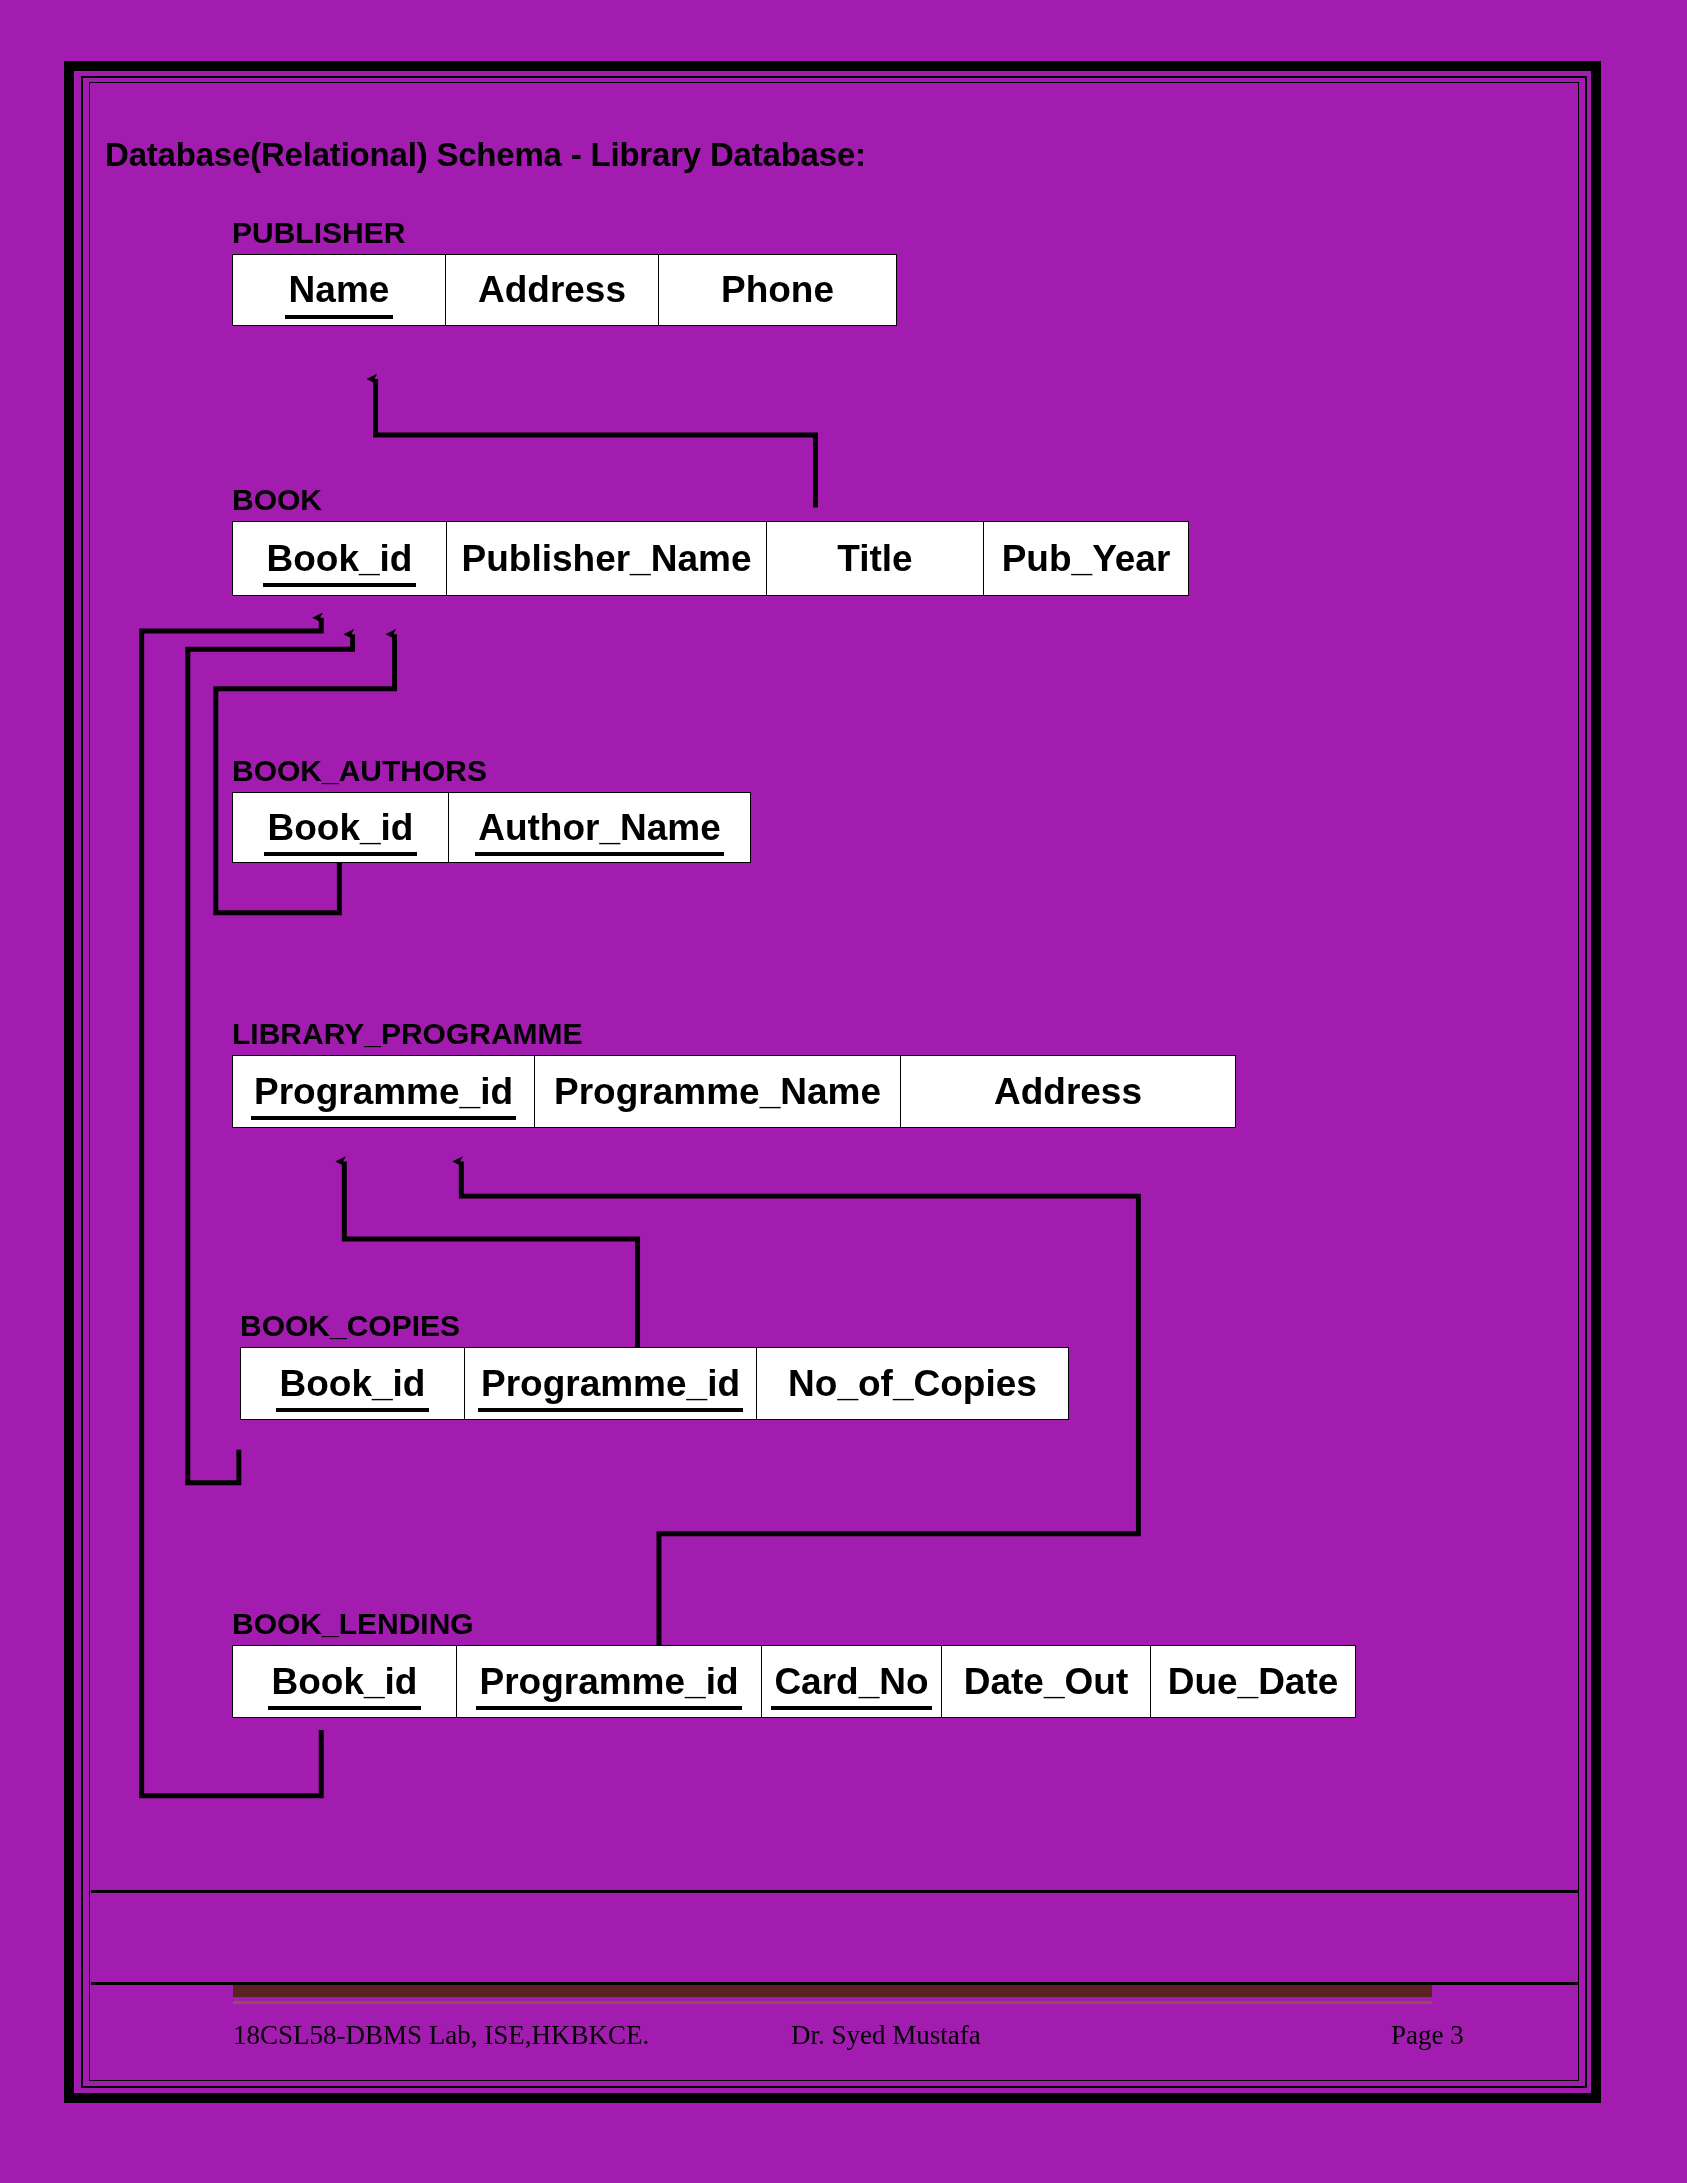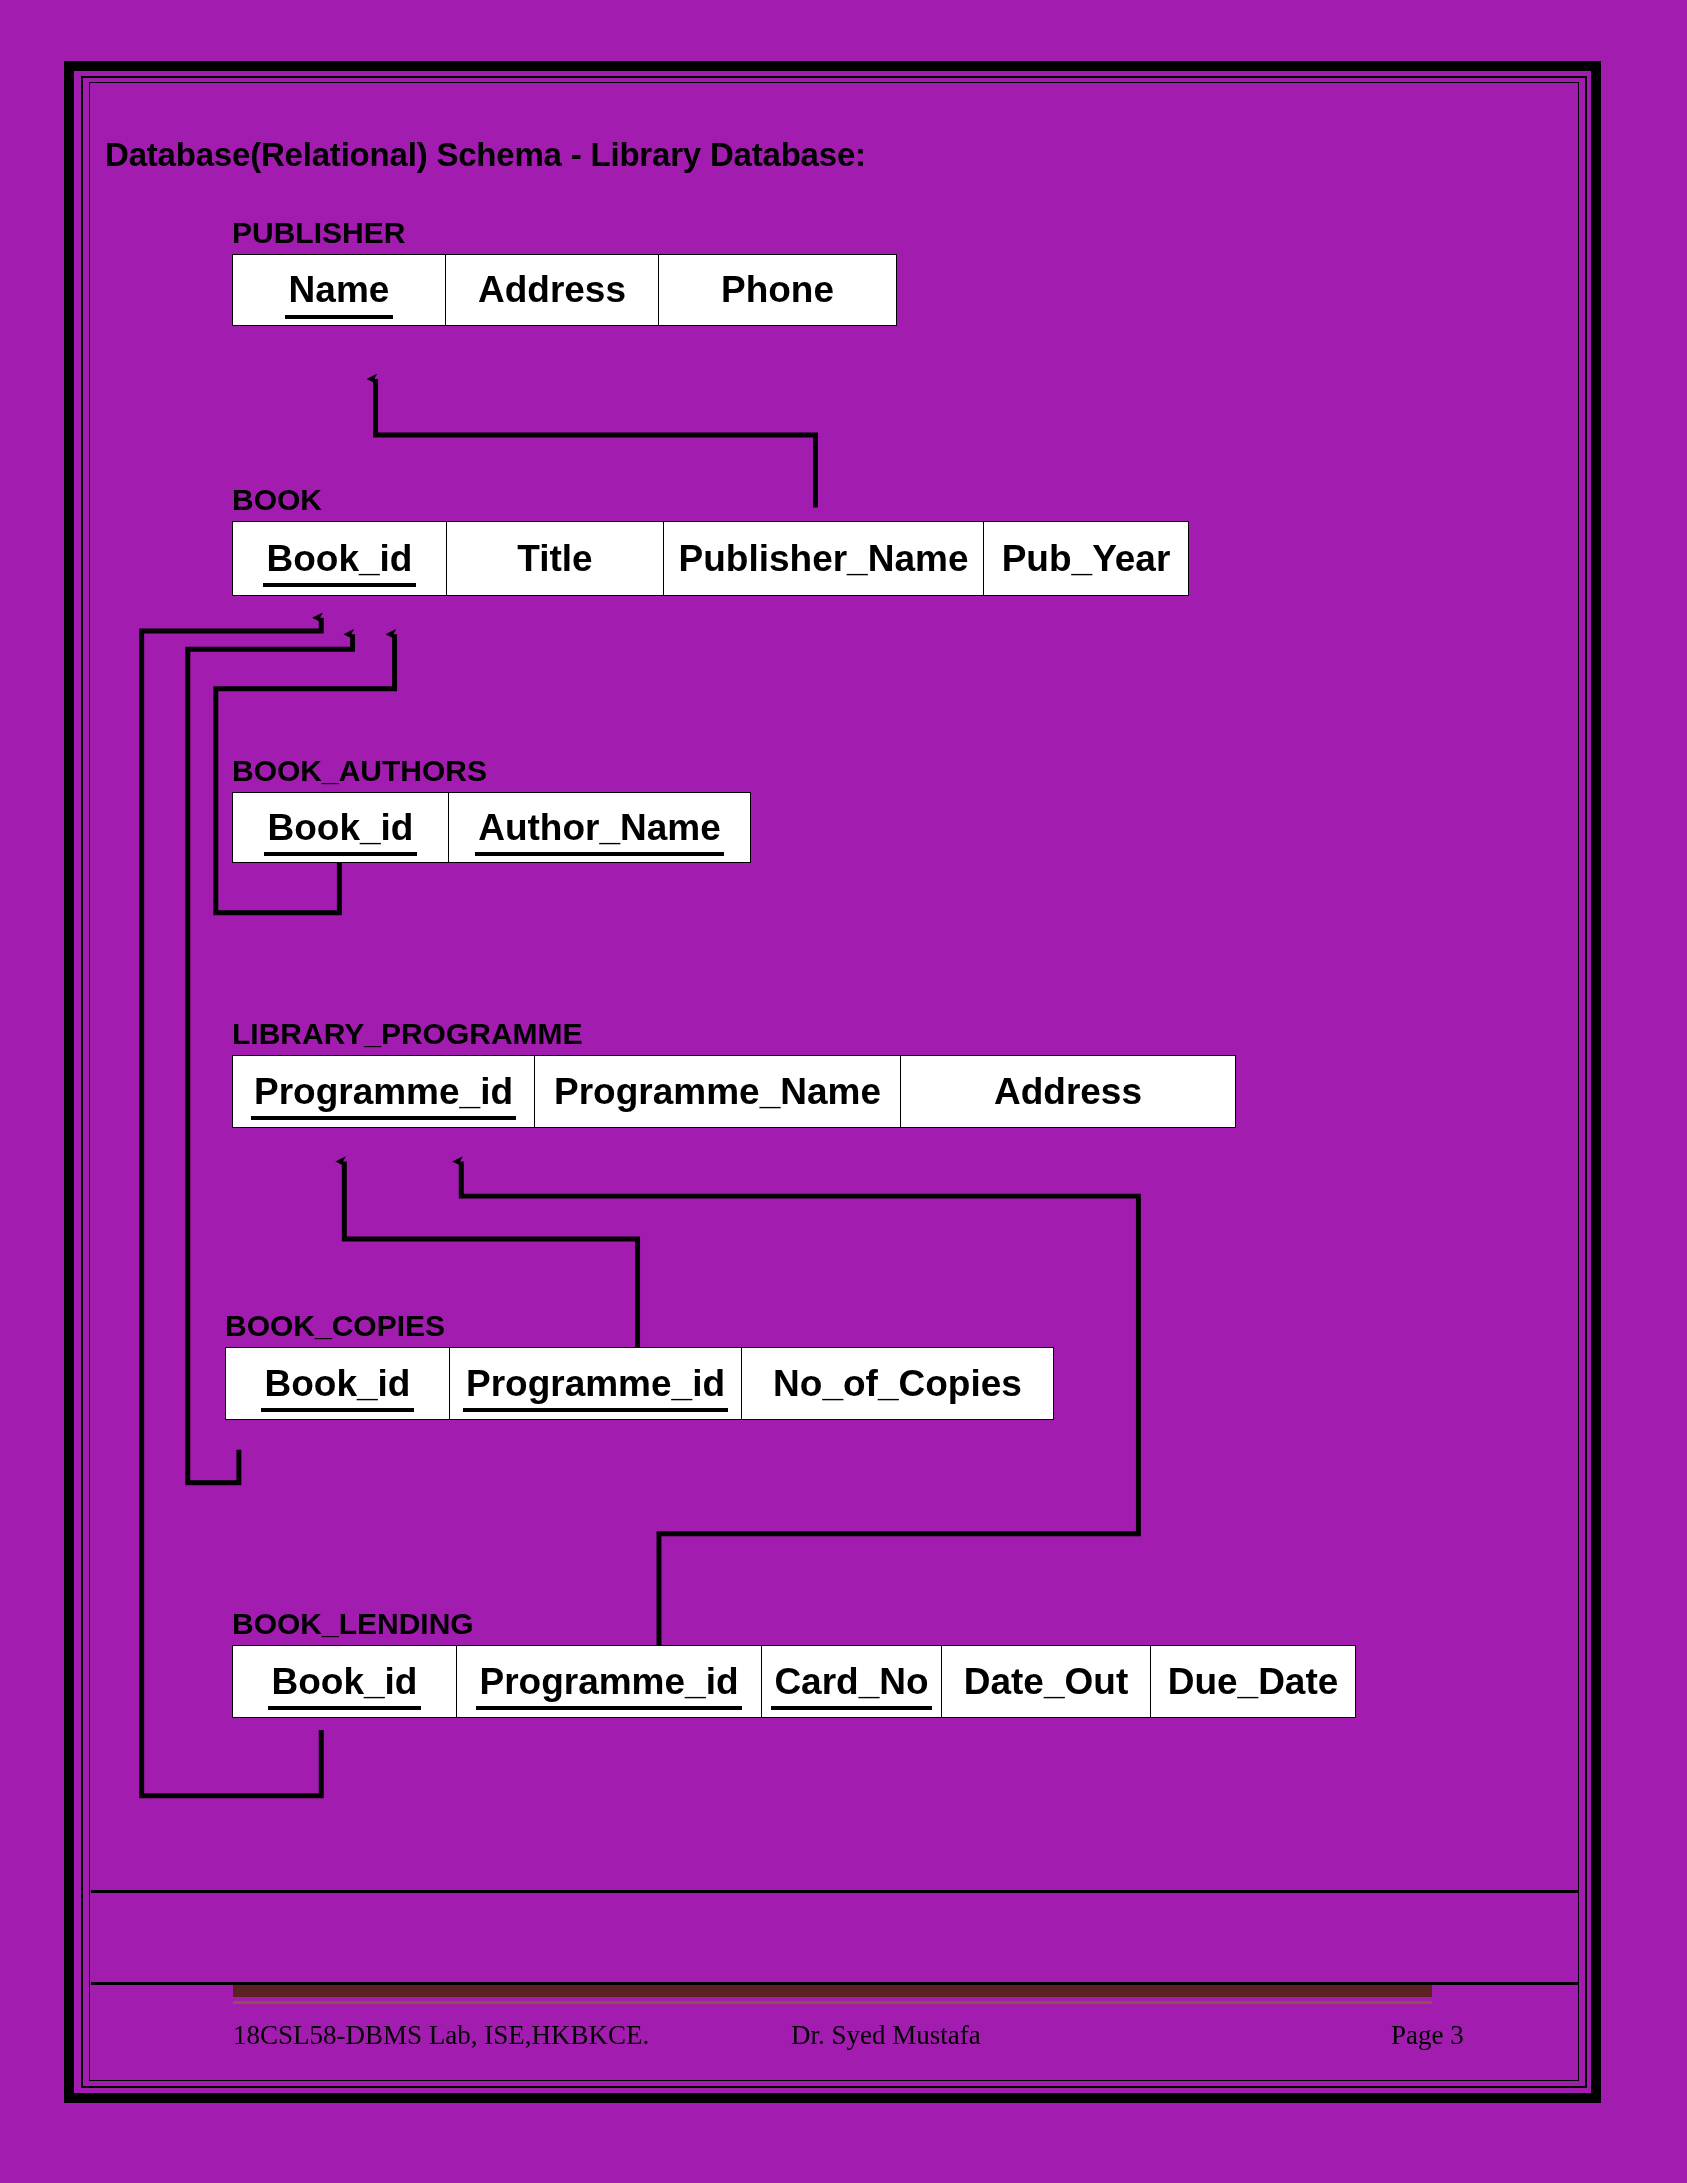--- a/index.html
+++ b/index.html
@@ -207,26 +207,26 @@
       </div>
     </div>
   </div>
 
   <div class="relation" style="left:232px; top:484px;">
     <div class="relation-name">BOOK</div>
     <div class="attr-row">
       <div class="attr key" style="width:214px;height:73px;">
         <span class="txt">Book_id</span>
       </div>
+      <div class="attr" style="width:320px;height:73px;">
+        <span class="txt">Publisher_Name</span>
+      </div>
       <div class="attr" style="width:217px;height:73px;">
         <span class="txt">Title</span>
       </div>
-      <div class="attr" style="width:320px;height:73px;">
-        <span class="txt">Publisher_Name</span>
-      </div>
       <div class="attr" style="width:204px;height:73px;">
         <span class="txt">Pub_Year</span>
       </div>
     </div>
   </div>
 
   <div class="relation" style="left:232px; top:755px;">
     <div class="relation-name">BOOK_AUTHORS</div>
     <div class="attr-row">
       <div class="attr key" style="width:216px;height:69px;">
@@ -246,21 +246,21 @@
       </div>
       <div class="attr" style="width:366px;height:71px;">
         <span class="txt">Programme_Name</span>
       </div>
       <div class="attr" style="width:334px;height:71px;">
         <span class="txt">Address</span>
       </div>
     </div>
   </div>
 
-  <div class="relation" style="left:225px; top:1310px;">
+  <div class="relation" style="left:240px; top:1310px;">
     <div class="relation-name">BOOK_COPIES</div>
     <div class="attr-row">
       <div class="attr key" style="width:224px;height:71px;">
         <span class="txt">Book_id</span>
       </div>
       <div class="attr key" style="width:292px;height:71px;">
         <span class="txt">Programme_id</span>
       </div>
       <div class="attr" style="width:311px;height:71px;">
         <span class="txt">No_of_Copies</span>

